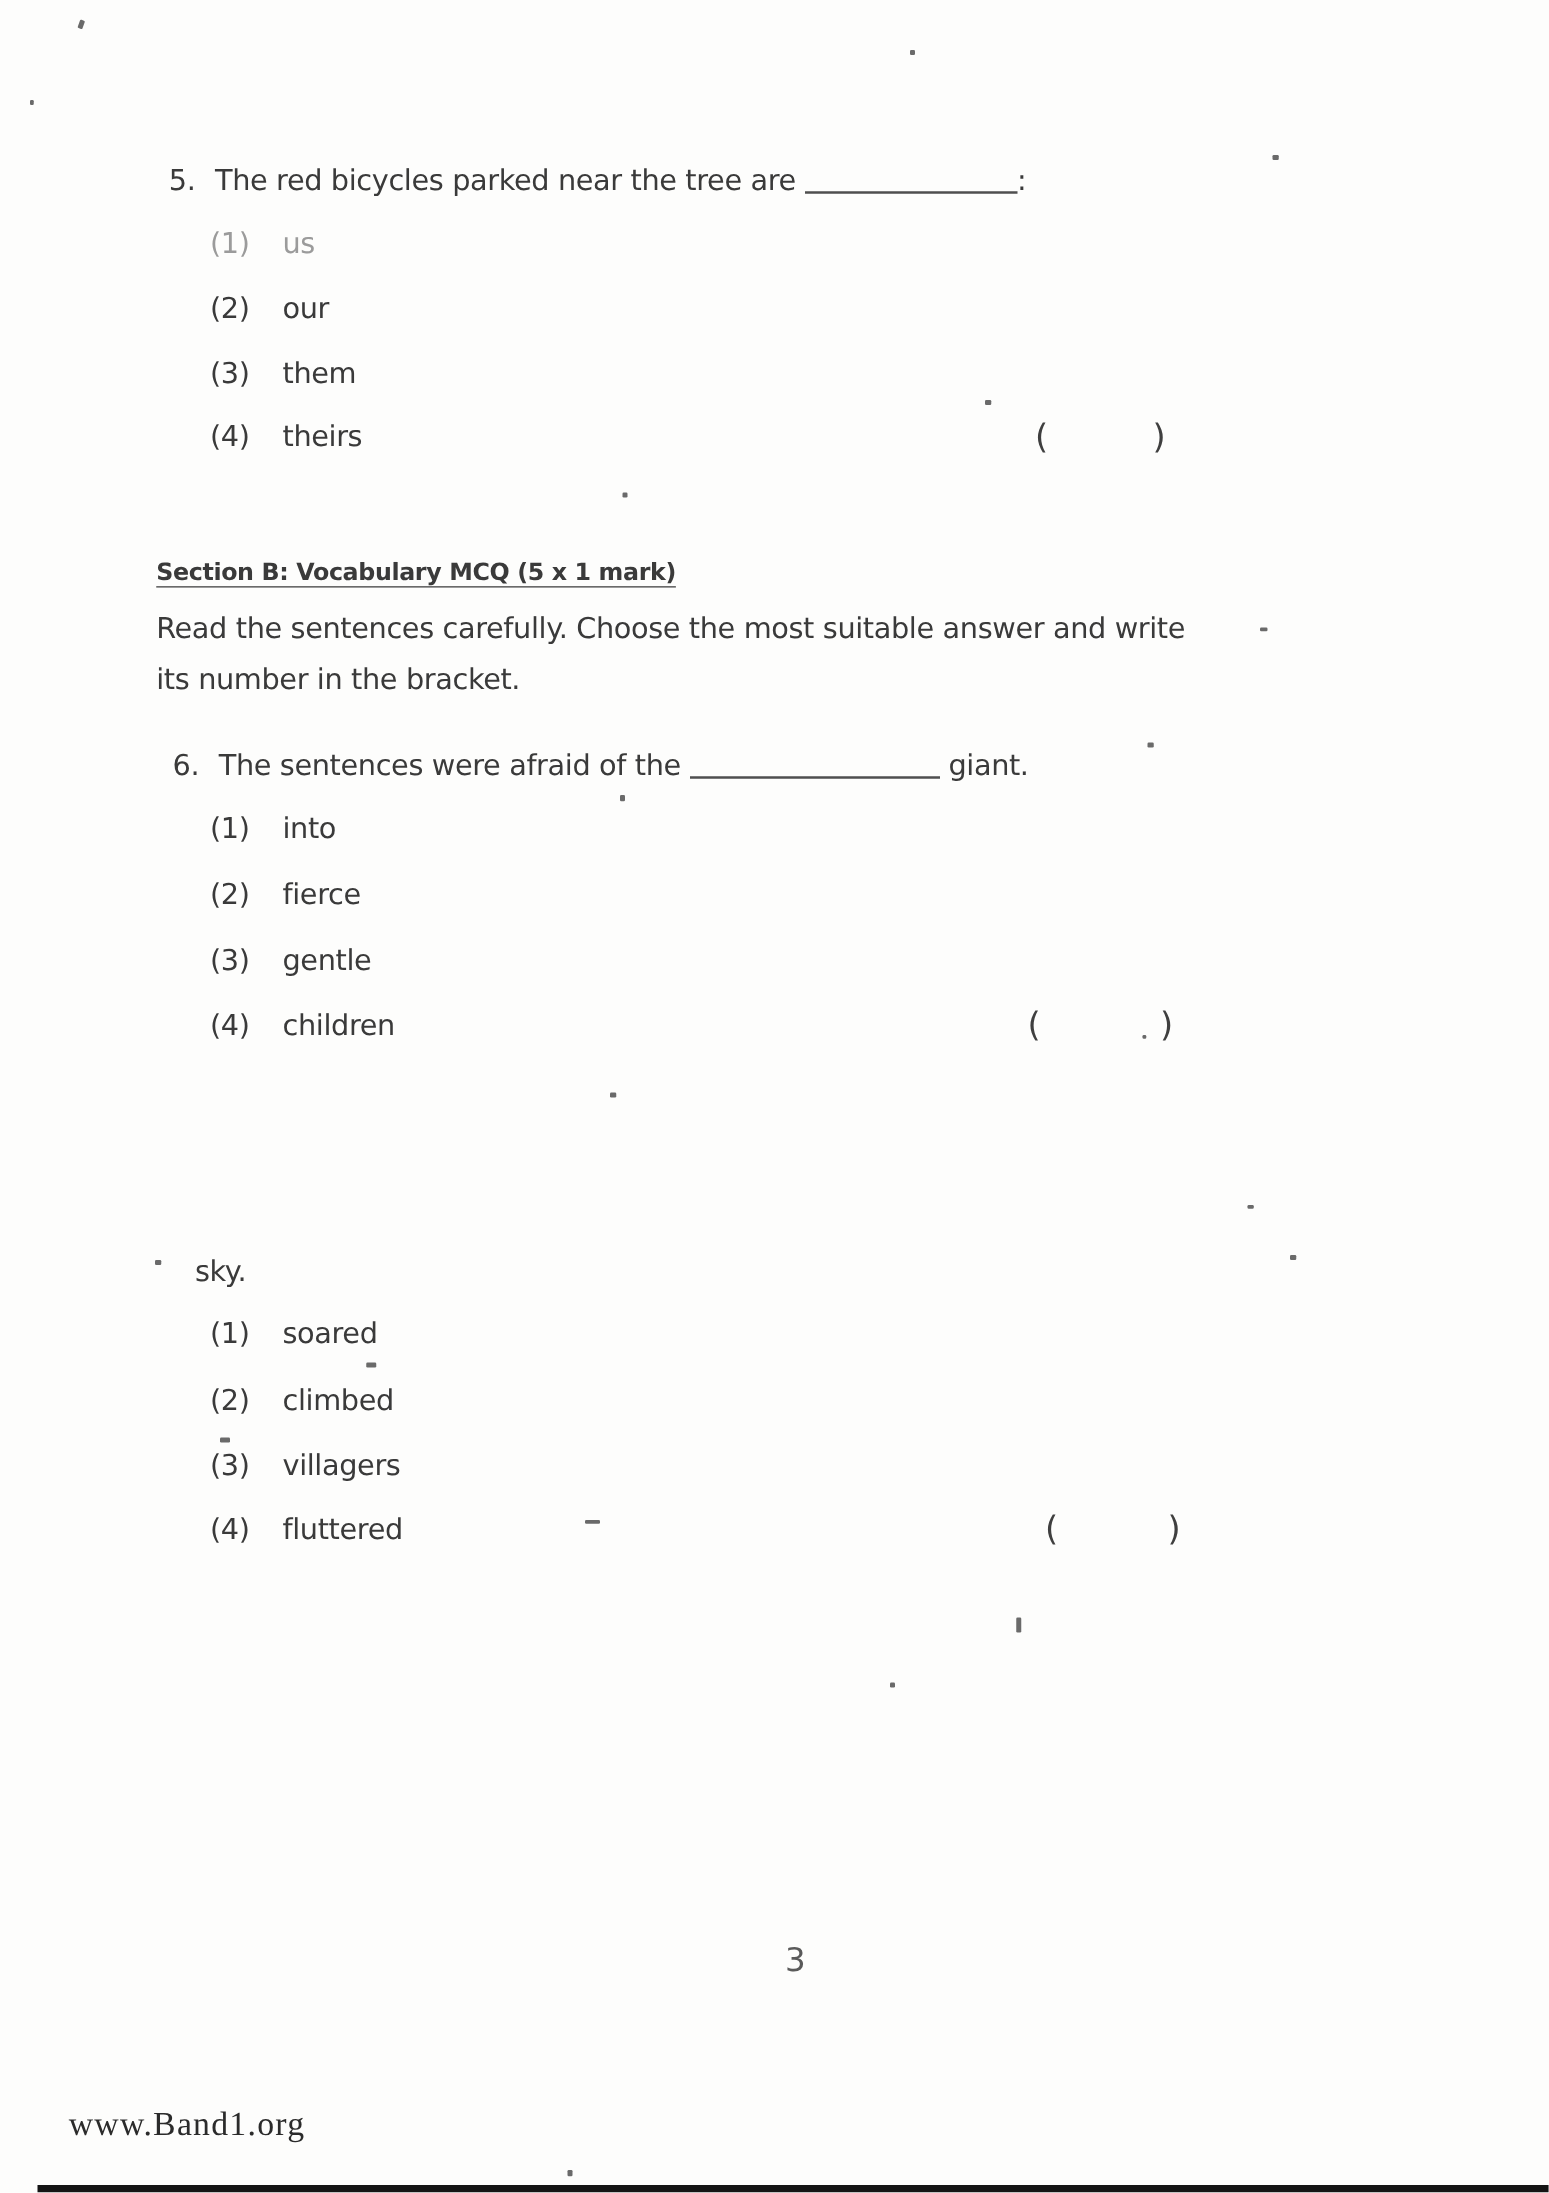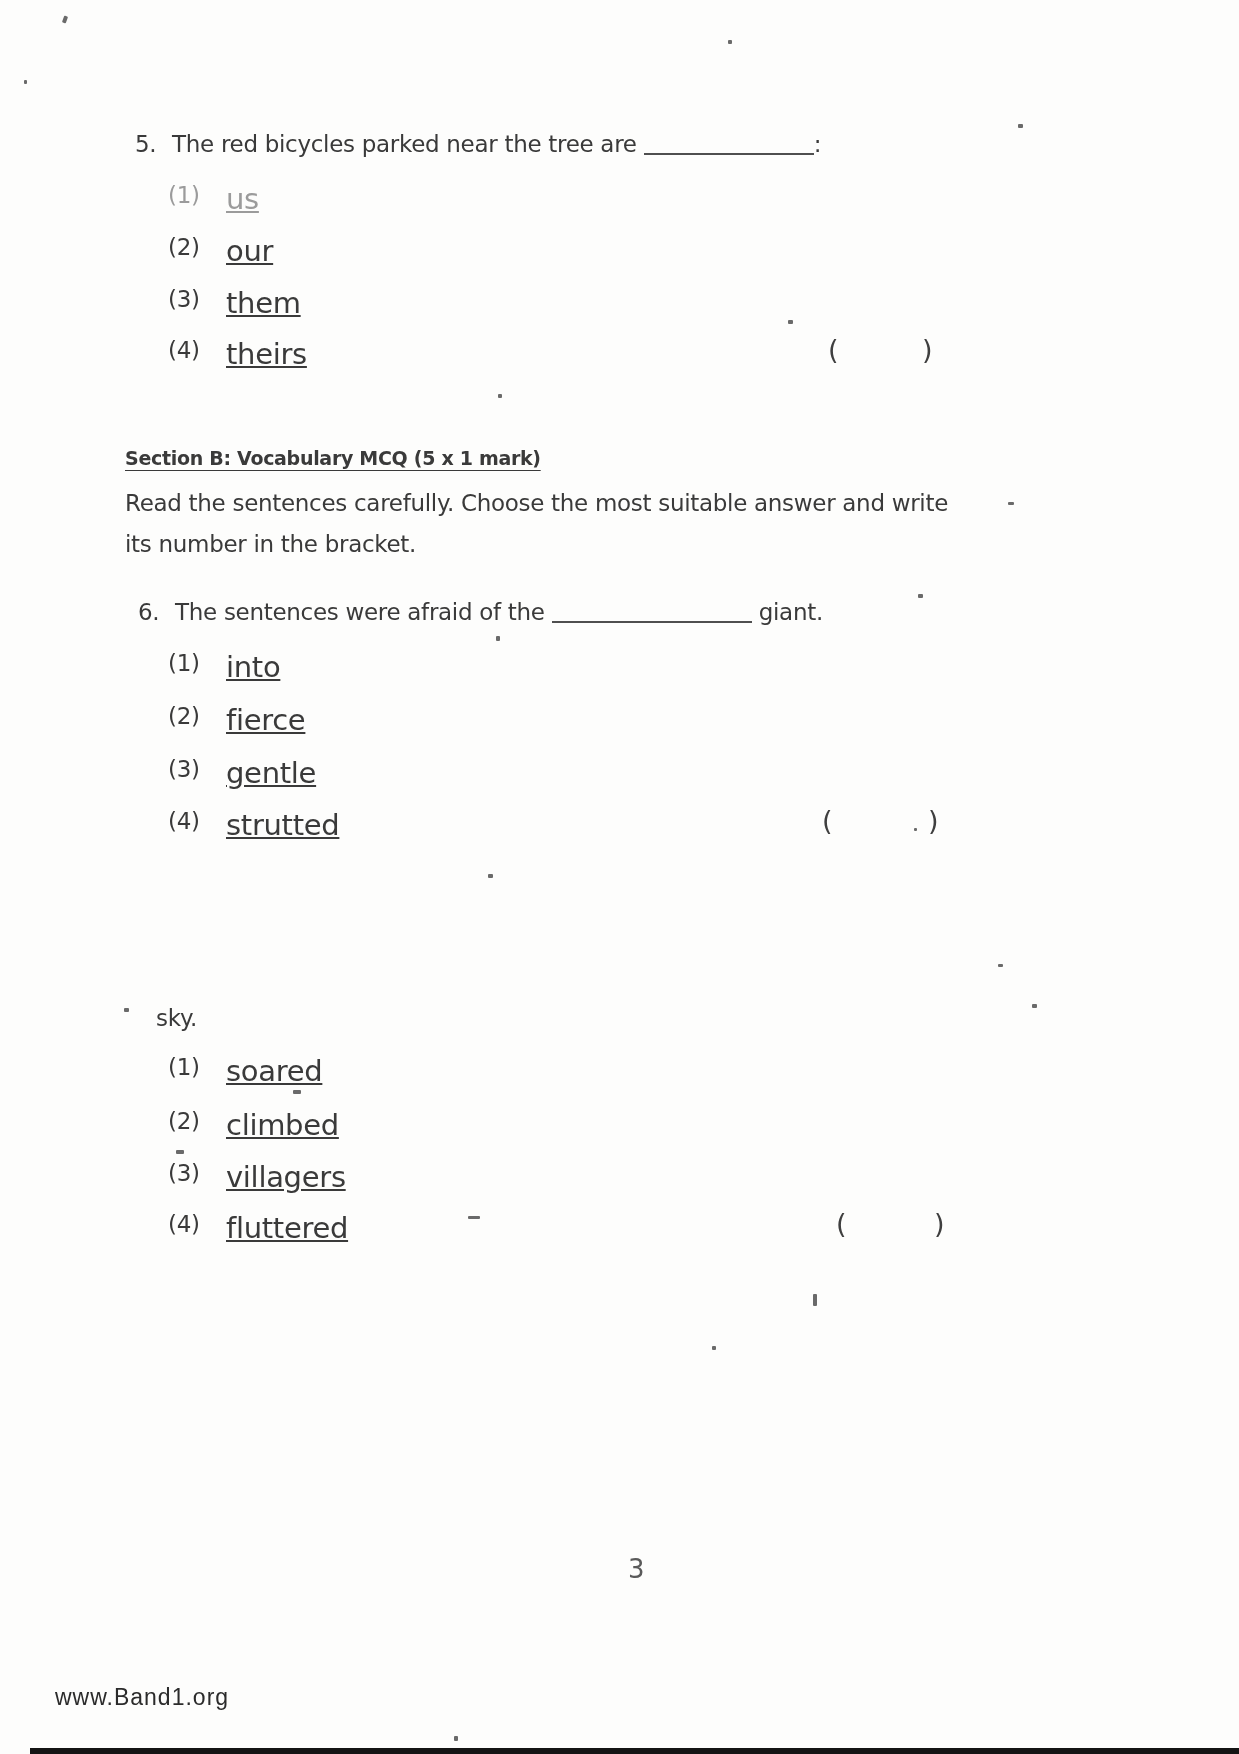--- a/index.html
+++ b/index.html
@@ -18,35 +18,35 @@
   .blank{
     display:inline-block;
     border-bottom:2px solid #4f4f4f;
     height:0.95em;
     transform:translateY(3px);
   }
   .blank.w170{width:170px;}
   .blank.w200{width:200px;}
   .blank.w205{width:205px;}
   .opt-label{position:absolute;left:168px;font-size:23px;}
-  .opt-text{position:absolute;left:226px;font-size:29px;text-decoration:underline;}
+  .opt-text{position:absolute;left:226px;font-size:23px;}
   .faded{color:#9b9b9b;}
   .bracket{position:absolute;font-size:27px;color:#3f3f3f;}
   .heading{
     position:absolute;left:125px;
     font-size:19px;font-weight:bold;
     text-decoration:underline;
     text-underline-offset:5px;
   }
   .para{position:absolute;left:125px;font-size:23px;white-space:nowrap;}
   .page-number{position:absolute;left:628px;top:1554px;font-size:26px;color:#5a5a5a;}
   .footer-url{
     position:absolute;left:55px;top:1684px;
-    font-family:Liberation Sans, sans-serif;
-    font-size:23px;color:#2b2b2b;letter-spacing:1px;
+    font-family:Liberation Serif, serif;
+    font-size:27px;color:#2b2b2b;letter-spacing:1px;
   }
   .bottom-bar{
     position:absolute;left:30px;top:1748px;width:1209px;height:6px;
     background:#141414;
   }
   .speck{position:absolute;background:#6a6a6a;border-radius:1px;}
 </style>
 </head>
 <body>
 
@@ -93,21 +93,21 @@
   <div>
     <span class="opt-label" style="top:703px;">(2)</span>
     <span class="opt-text" style="top:703px;">fierce</span>
   </div>
   <div>
     <span class="opt-label" style="top:756px;">(3)</span>
     <span class="opt-text" style="top:756px;">gentle</span>
   </div>
   <div>
     <span class="opt-label" style="top:808px;">(4)</span>
-    <span class="opt-text" style="top:808px;">strutted</span>
+    <span class="opt-text" style="top:808px;">children</span>
   </div>
   <span class="bracket" style="left:822px;top:805px;">(</span>
   <span class="bracket" style="left:928px;top:805px;">)</span>
 
   <div class="line" style="left:156px;top:1005px;">sky.</div>
 
   <div>
     <span class="opt-label" style="top:1054px;">(1)</span>
     <span class="opt-text" style="top:1054px;">soared</span>
   </div>

